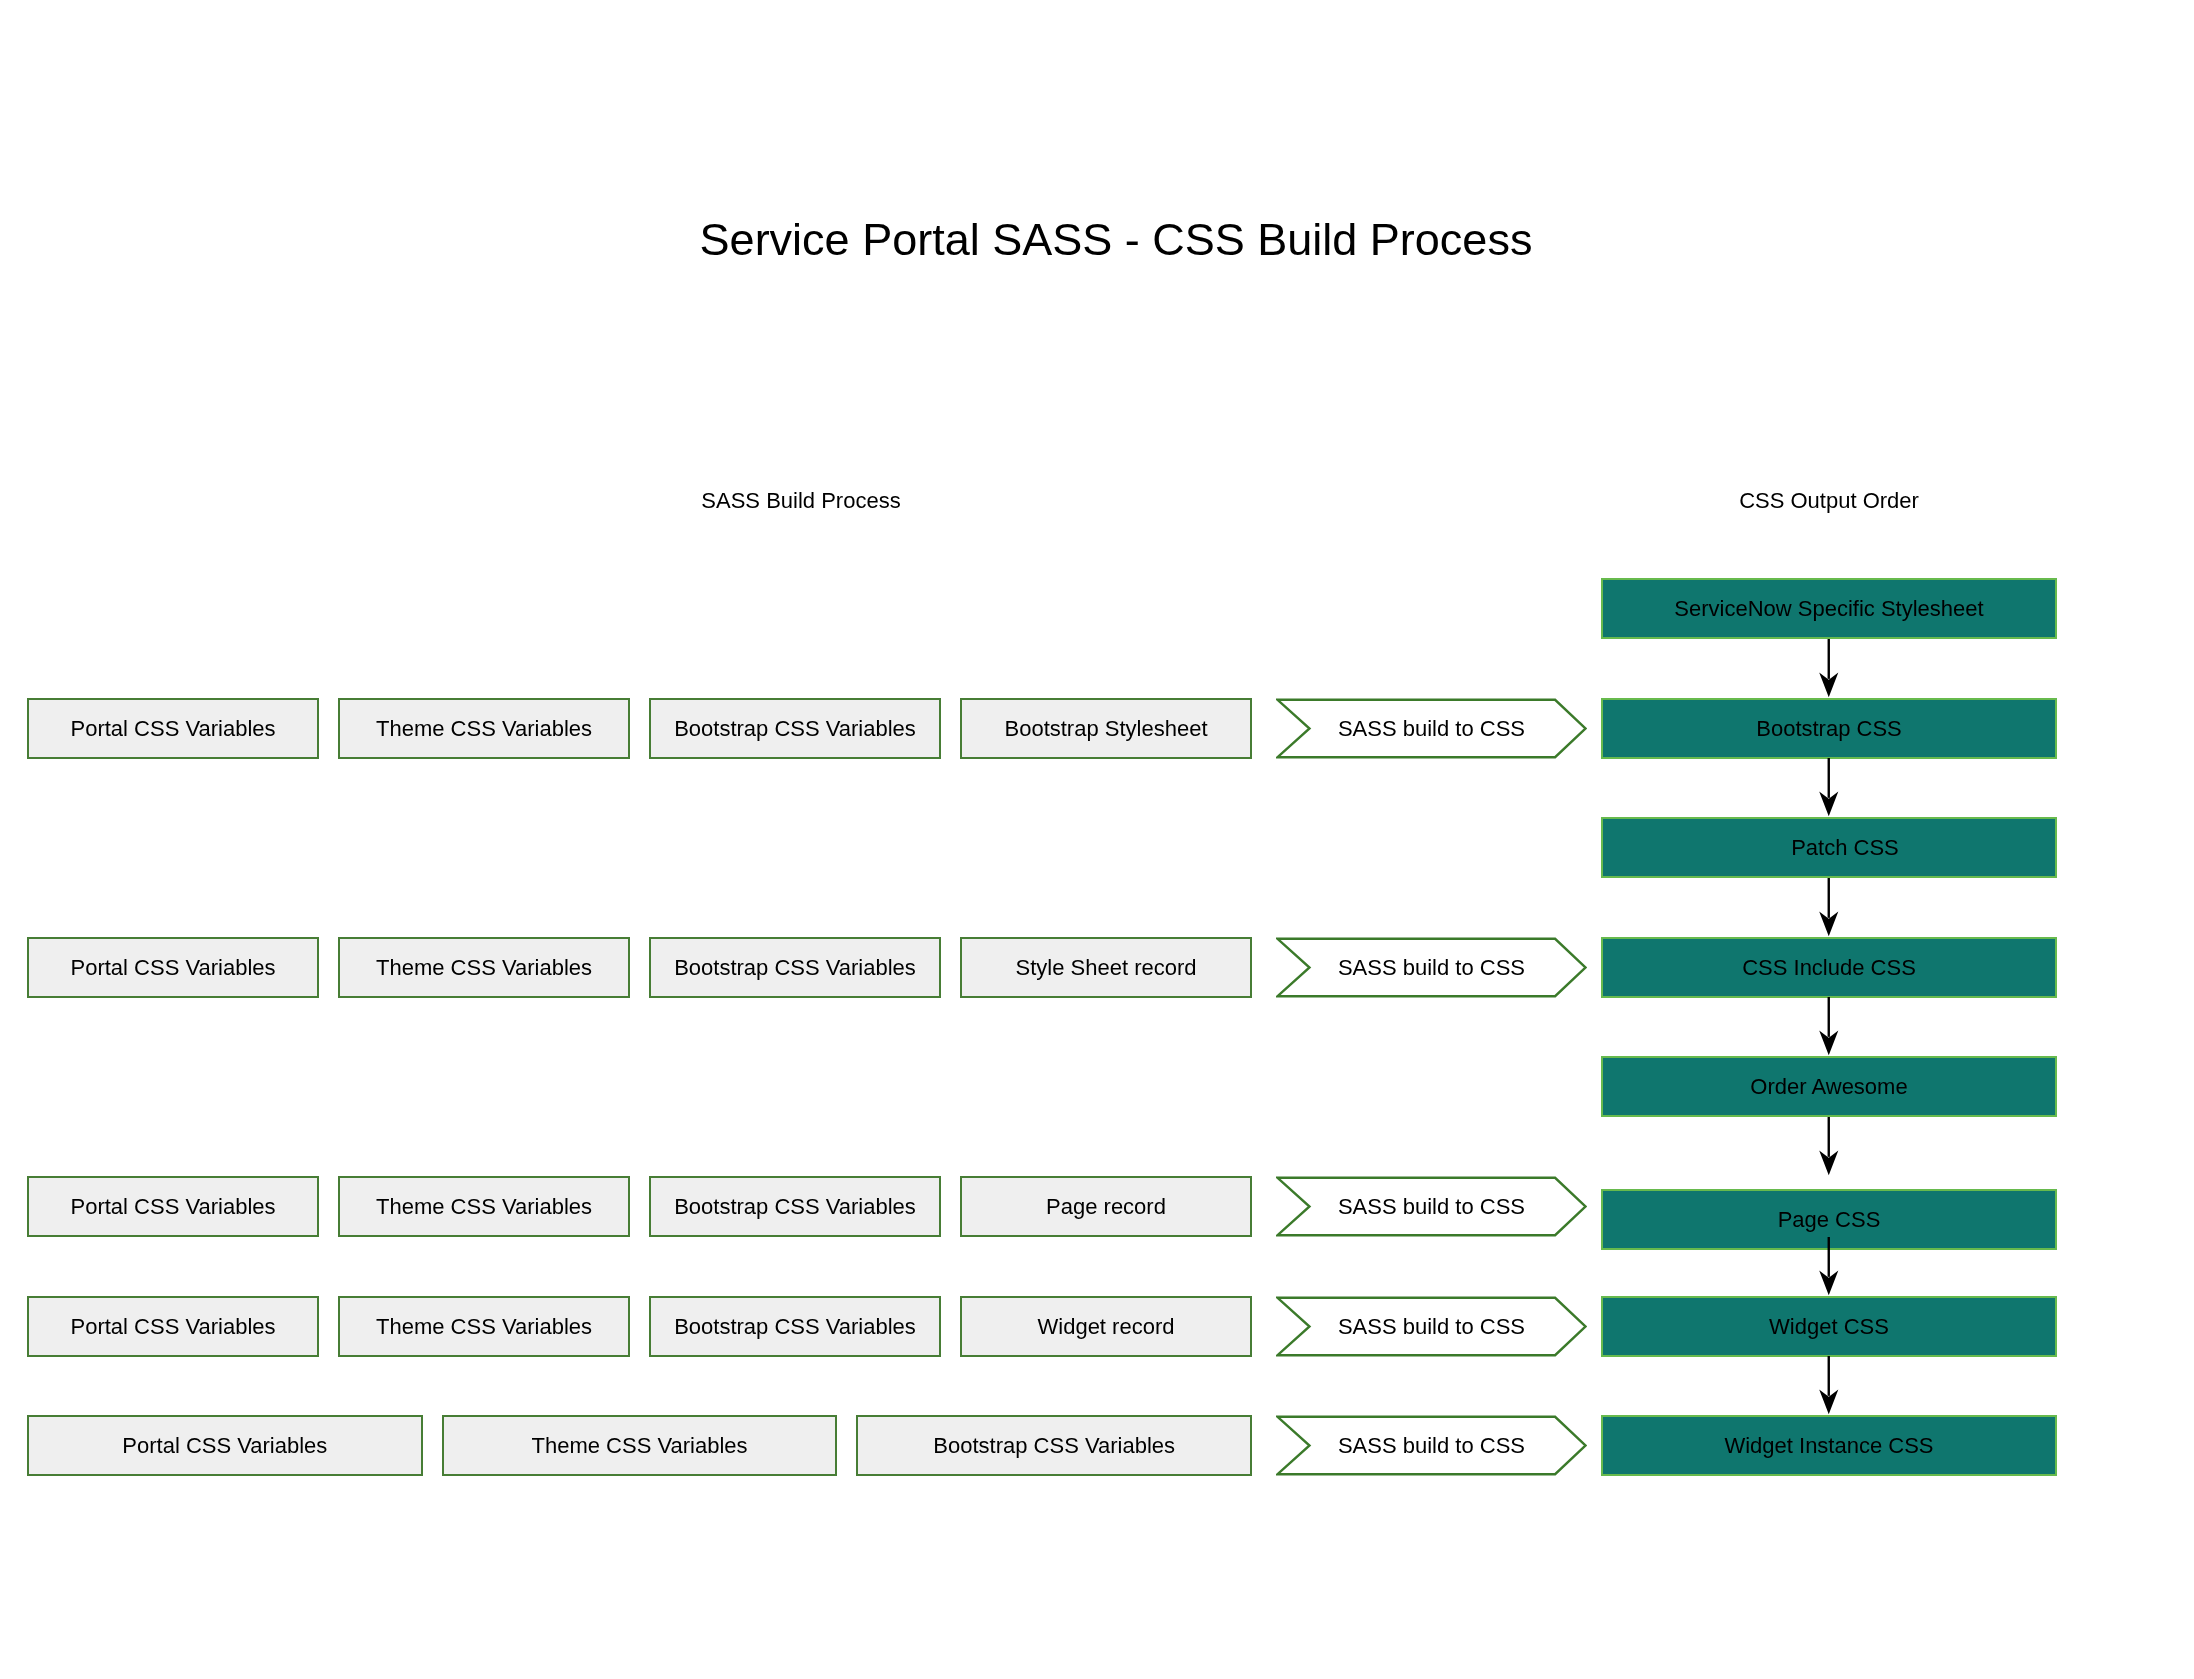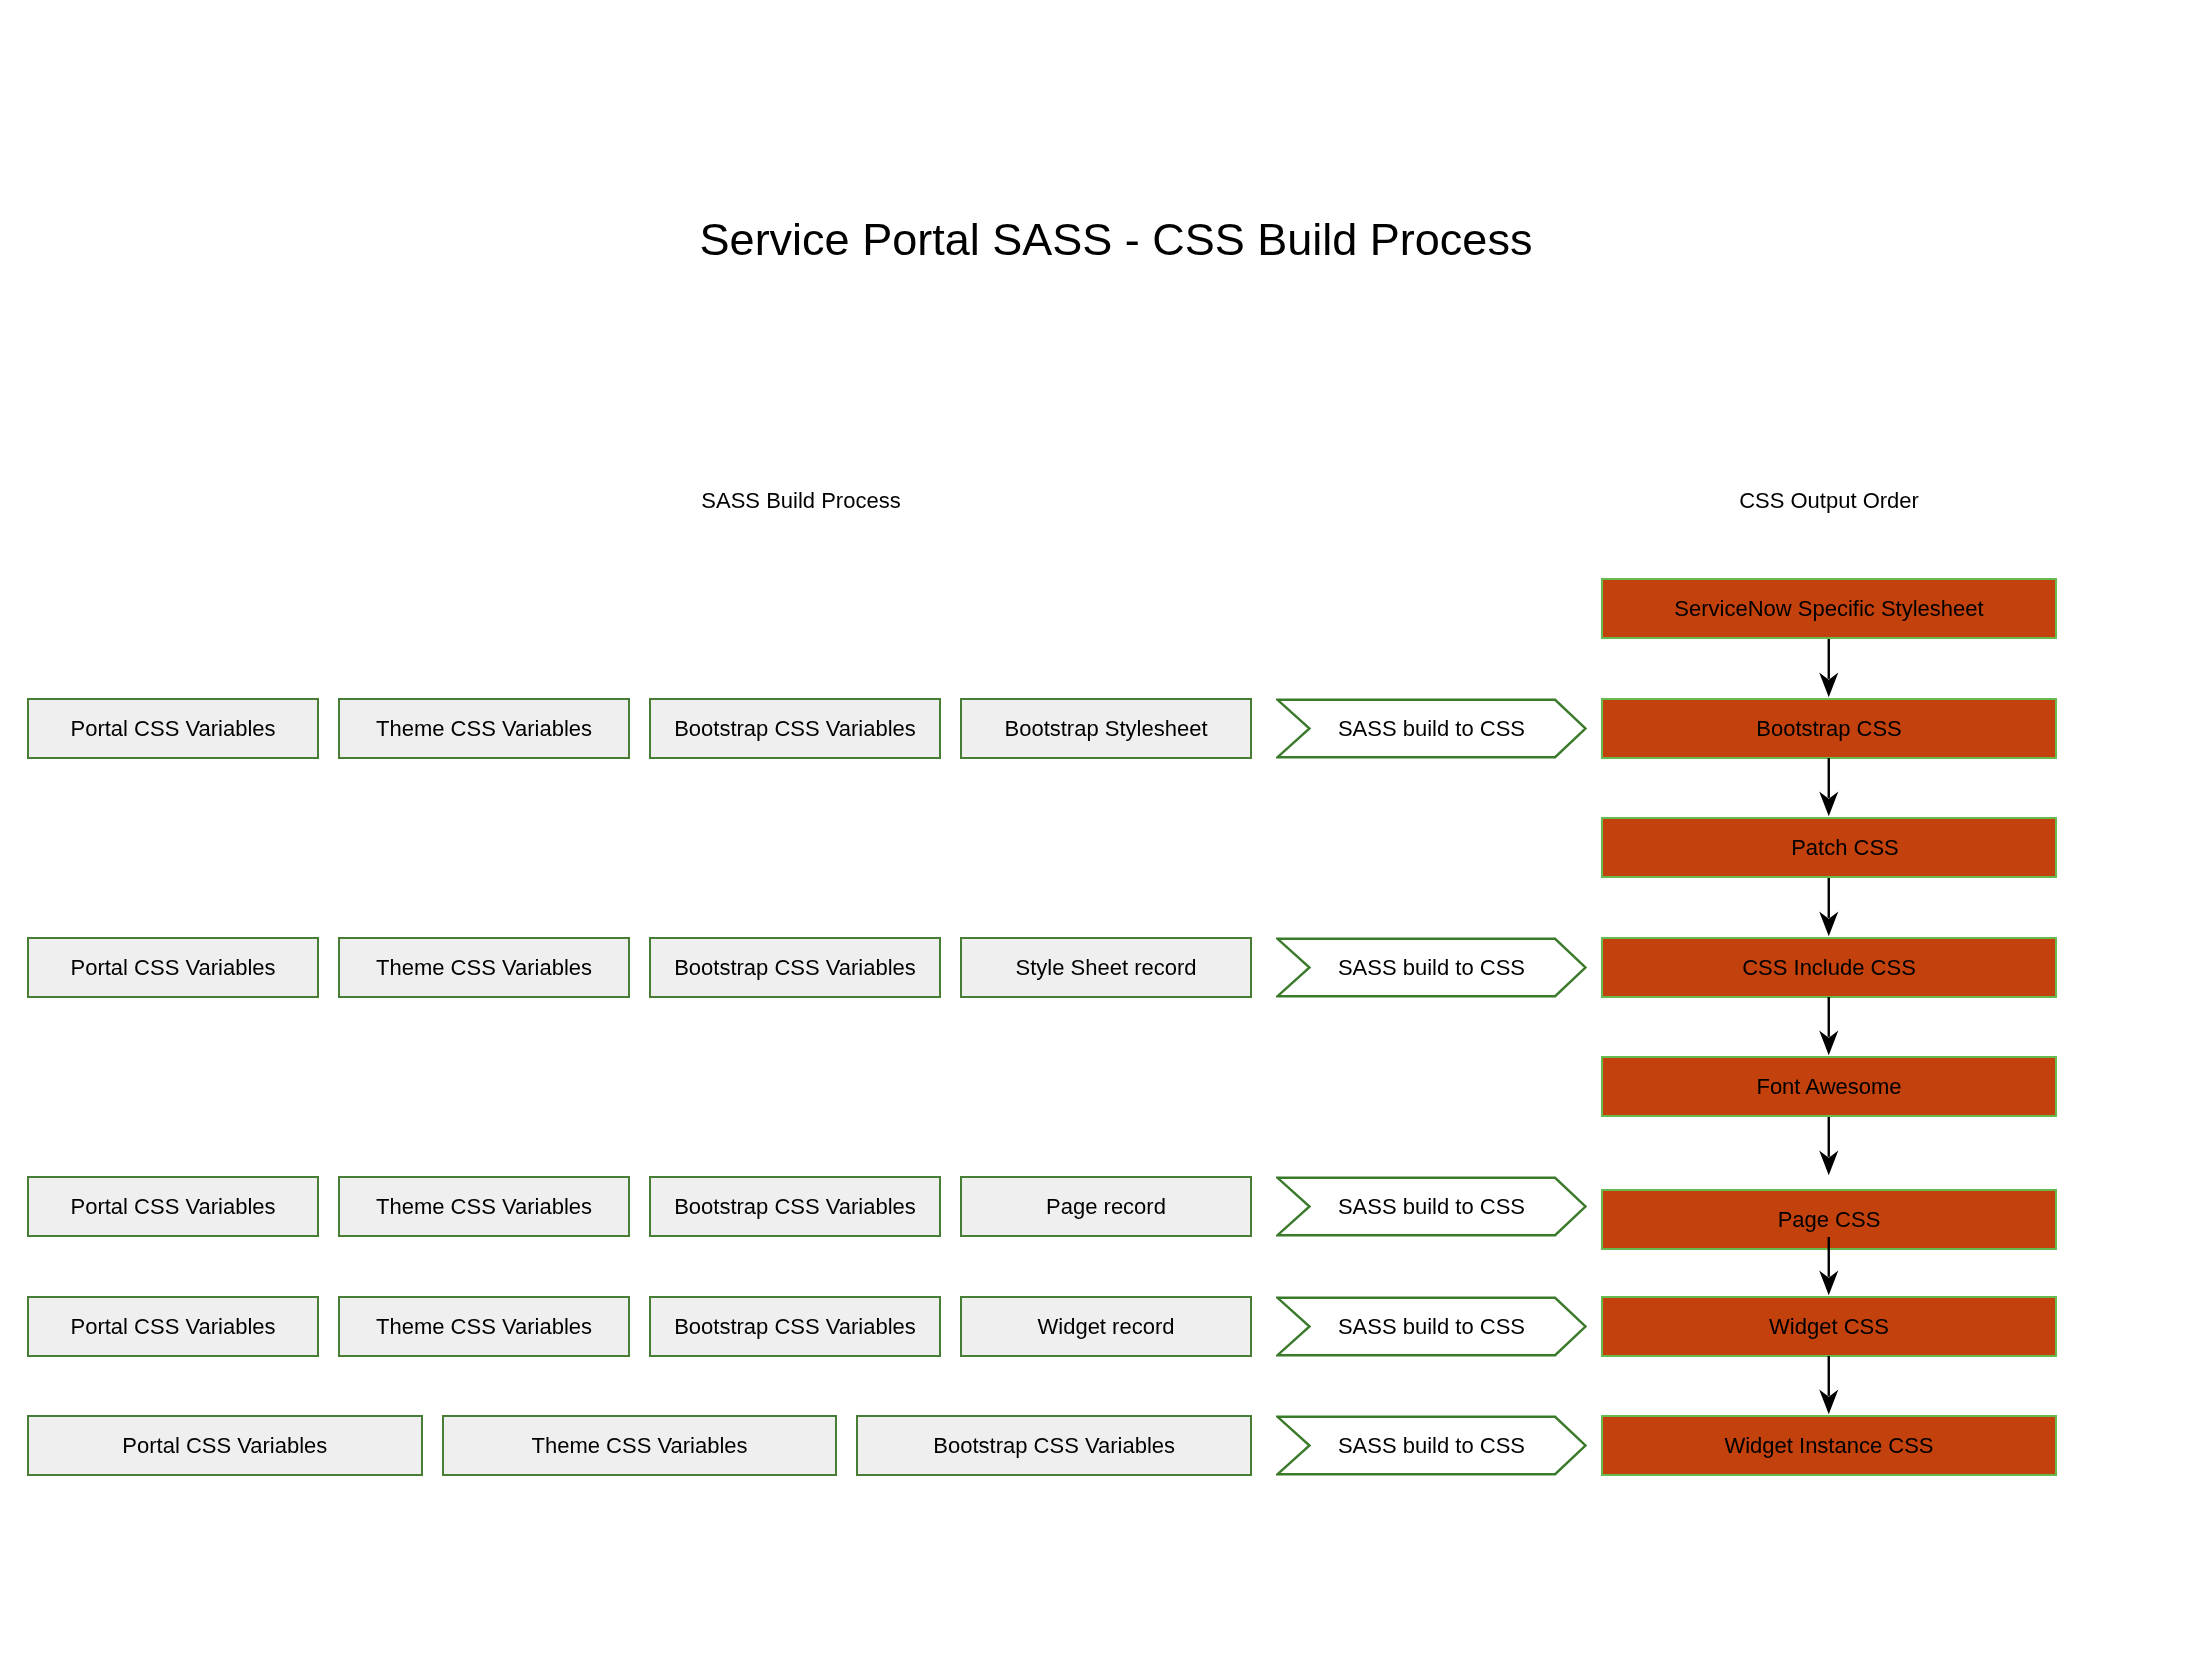--- a/index.html
+++ b/index.html
@@ -69,21 +69,21 @@
     justify-content: center;
     font-size: 22px;
     white-space: nowrap;
   }
 
   
   .output-box {
     left: 1601px;
     width: 456px;
     height: 61px;
-    background: #c2410c;
+    background: #0f766e;
     border: 2.4px solid #67ba4d;
     box-sizing: border-box;
     display: flex;
     align-items: center;
     justify-content: center;
     font-size: 22px;
     white-space: nowrap;
   }
 
   
@@ -184,21 +184,21 @@
   <svg width="311" height="61" viewBox="0 0 390 76">
     <polygon points="2,2 350,2 388,38 350,74 2,74 42,38" fill="#ffffff" stroke="#3b7a2a" stroke-width="3"></polygon>
   </svg>
   <span class="chevron-label">SASS build to CSS</span>
 </div>
 
 <div class="abs output-box o1">ServiceNow Specific Stylesheet</div>
 <div class="abs output-box o2">Bootstrap CSS</div>
 <div class="abs output-box o3">Patch CSS</div>
 <div class="abs output-box o4">CSS Include CSS</div>
-<div class="abs output-box o5">Font Awesome</div>
+<div class="abs output-box o5">Order Awesome</div>
 <div class="abs output-box o6">Page CSS</div>
 <div class="abs output-box o7">Widget CSS</div>
 <div class="abs output-box o8">Widget Instance CSS</div>
 
 <svg class="abs down-arrow a1" width="25.5" height="59" viewBox="0 0 32 74">
   <line x1="16" y1="0" x2="16" y2="50" stroke="#000000" stroke-width="3"></line>
   <path d="M16,73 L4,42 L16,51 L28,42 Z" fill="#000000"></path>
 </svg>
 <svg class="abs down-arrow a2" width="25.5" height="59" viewBox="0 0 32 74">
   <line x1="16" y1="0" x2="16" y2="50" stroke="#000000" stroke-width="3"></line>

